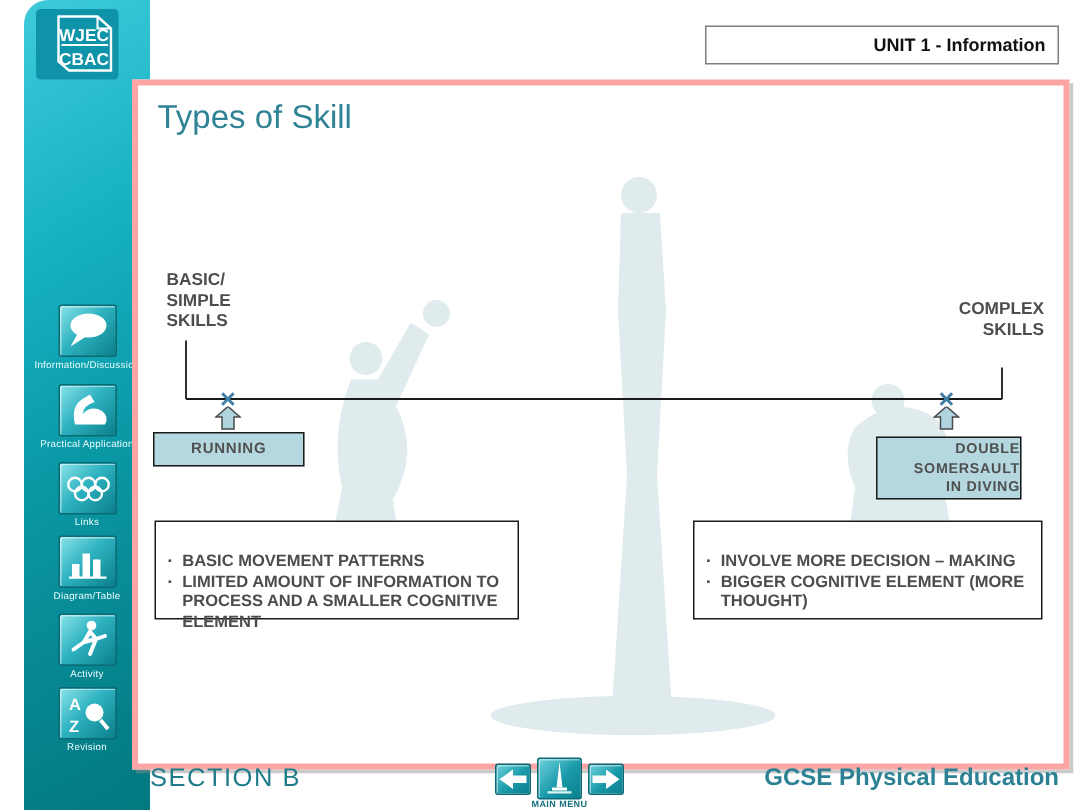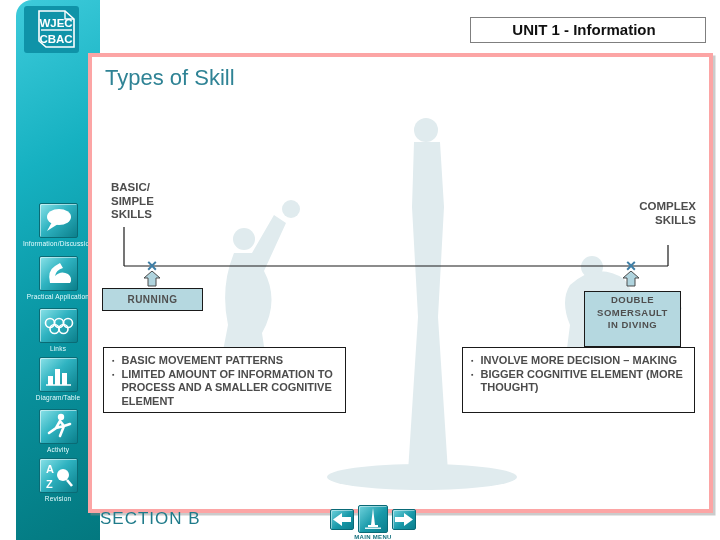--- a/index.html
+++ b/index.html
@@ -14,22 +14,22 @@
         border-radius:3px;}
   .side-item{position:absolute;left:0;width:84px;text-align:center;}
   .side-icon{display:block;margin:0 auto;width:37px;height:33px;border:1px solid #0a6b75;border-radius:2px;
              background:linear-gradient(135deg,#8ae2e8 0%,#2fb3c1 45%,#0b7f8b 100%);
              box-shadow:inset 1px 1px 0 rgba(255,255,255,.5);}
   .side-icon svg{display:block;margin:1px auto 0;}
   .side-label{margin-top:2px;font-size:6.5px;color:#eafdff;letter-spacing:.2px;}
 
   
   #unit-box{position:absolute;left:470px;top:17px;width:236px;height:26px;background:#fff;
-            border:1px solid #7f7f7f;box-sizing:border-box;line-height:24px;text-align:center;
-            padding-right:8px;font-size:15px;font-weight:bold;color:#111;}
+            border:1px solid #7f7f7f;box-sizing:border-box;line-height:24px;text-align:right;
+            padding-right:8px;font-size:12px;font-weight:bold;color:#111;}
 
   
   #slide{position:absolute;left:88px;top:53px;width:617px;height:452px;background:#fff;
          border:4px solid #fca5a5;box-sizing:content-box;
          box-shadow:2.5px 2.5px 0 rgba(140,140,140,.45);}
   #bg-silhouettes{position:absolute;left:0;top:0;width:617px;height:452px;z-index:0;pointer-events:none;}
   .layer{position:absolute;z-index:1;}
 
   #slide-title{left:13px;top:8px;font-size:22px;color:#2f8395;}
   #headline{left:16px;top:66px;font-size:23px;color:#4f4f4f;letter-spacing:.3px;display:flex;}
@@ -43,24 +43,24 @@
   .xmark{font-size:18px;font-weight:bold;color:#3f7fa6;line-height:18px;width:18px;text-align:center;}
   #xmark-left{left:51px;top:200px;}
   #xmark-right{left:530px;top:200px;}
   .up-arrow{width:18px;height:16px;}
   #up-arrow-left{left:51px;top:214px;}
   #up-arrow-right{left:530px;top:214px;}
 
   .example-box{background:#b5d8e0;border:1px solid #1a1a1a;box-sizing:border-box;color:#4f4f4f;
                font-weight:bold;text-align:center;letter-spacing:.5px;}
   #example-left{left:10px;top:231px;width:101px;height:23px;font-size:10px;line-height:21px;}
-  #example-right{left:492px;top:234px;width:97px;height:56px;font-size:9.5px;line-height:12.5px;
-                 white-space:pre-line;padding-top:2px;}
-
-  .info-box{background:#fff;border:1px solid #1a1a1a;box-sizing:border-box;padding:6px 4px 0 5px;}
+  #example-right{left:492px;top:234px;width:97px;height:42px;font-size:9.5px;line-height:12.5px;
+                 white-space:pre-line;padding-top:2px;text-align:right;}
+
+  .info-box{background:#fff;border:1px solid #1a1a1a;box-sizing:border-box;padding:20px 4px 0 5px;}
   #info-left{left:11px;top:290px;width:243px;height:66px;}
   #info-right{left:370px;top:290px;width:233px;height:66px;}
   .bullet-row{display:flex;font-size:11px;font-weight:bold;color:#4c4c4c;line-height:13.5px;}
   .bullet-row::before{content:"▪";font-size:7px;line-height:13.5px;margin:0 7px 0 3px;}
   .bullet-row span{flex:1;}
 
   
   #section-label{position:absolute;left:100px;top:509px;font-size:17px;font-weight:500;
                  letter-spacing:1px;color:#1f7b8a;}
   .nav-btn{position:absolute;border:1px solid #0a6a77;border-radius:2px;
@@ -252,14 +252,15 @@
 
   <button class="nav-btn" id="nav-fwd">
     <span>
       <svg width="22" height="19" viewBox="0 0 22 19">
         <polygon points="20,9.5 11,3 11,7 2,7 2,12 11,12 11,16" fill="#ffffff"></polygon>
       </svg>
     </span>
   </button>
 
   <div id="main-menu-label">MAIN MENU</div>
+  <div id="course-label">GCSE Physical Education</div>
 
 </div>
 
 </body></html>

